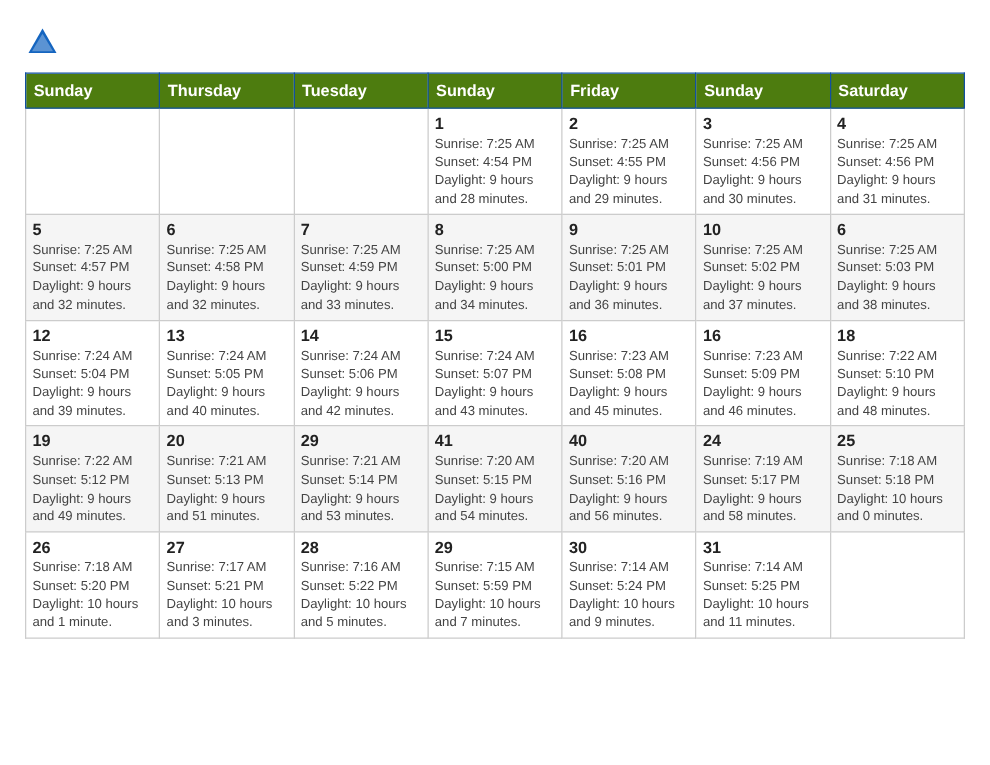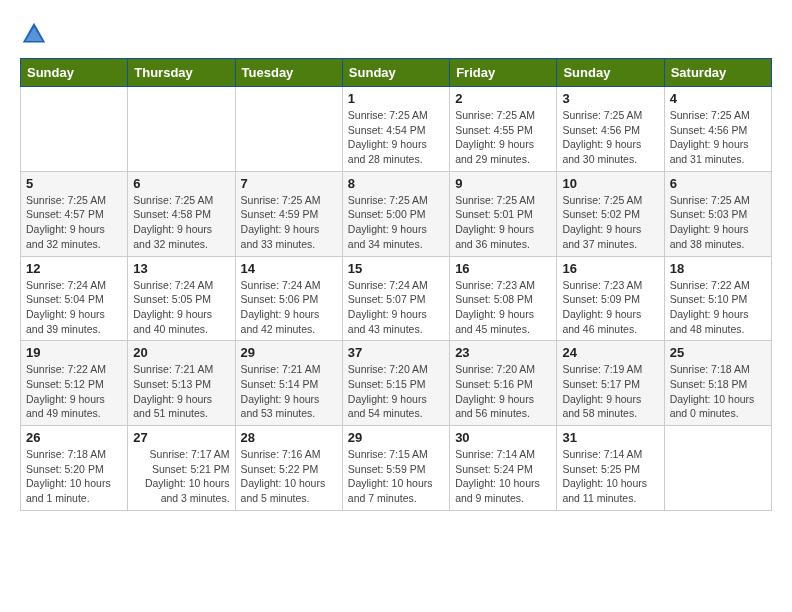--- a/index.html
+++ b/index.html
@@ -274,28 +274,28 @@
 and 51 minutes.</div>
           </td>
           <td>
             <div class="day-number">29</div>
             <div class="day-info" style="white-space: pre-line;">Sunrise: 7:21 AM
 Sunset: 5:14 PM
 Daylight: 9 hours
 and 53 minutes.</div>
           </td>
           <td>
-            <div class="day-number">37</div>
+            <div class="day-number">41</div>
             <div class="day-info" style="white-space: pre-line;">Sunrise: 7:20 AM
 Sunset: 5:15 PM
 Daylight: 9 hours
 and 54 minutes.</div>
           </td>
           <td>
-            <div class="day-number">23</div>
+            <div class="day-number">40</div>
             <div class="day-info" style="white-space: pre-line;">Sunrise: 7:20 AM
 Sunset: 5:16 PM
 Daylight: 9 hours
 and 56 minutes.</div>
           </td>
           <td>
             <div class="day-number">24</div>
             <div class="day-info" style="white-space: pre-line;">Sunrise: 7:19 AM
 Sunset: 5:17 PM
 Daylight: 9 hours
@@ -312,21 +312,21 @@
         <tr>
           <td>
             <div class="day-number">26</div>
             <div class="day-info" style="white-space: pre-line;">Sunrise: 7:18 AM
 Sunset: 5:20 PM
 Daylight: 10 hours
 and 1 minute.</div>
           </td>
           <td>
             <div class="day-number">27</div>
-            <div class="day-info" style="white-space: pre-line; text-align: right;">Sunrise: 7:17 AM
+            <div class="day-info" style="white-space: pre-line;">Sunrise: 7:17 AM
 Sunset: 5:21 PM
 Daylight: 10 hours
 and 3 minutes.</div>
           </td>
           <td>
             <div class="day-number">28</div>
             <div class="day-info" style="white-space: pre-line;">Sunrise: 7:16 AM
 Sunset: 5:22 PM
 Daylight: 10 hours
 and 5 minutes.</div>

